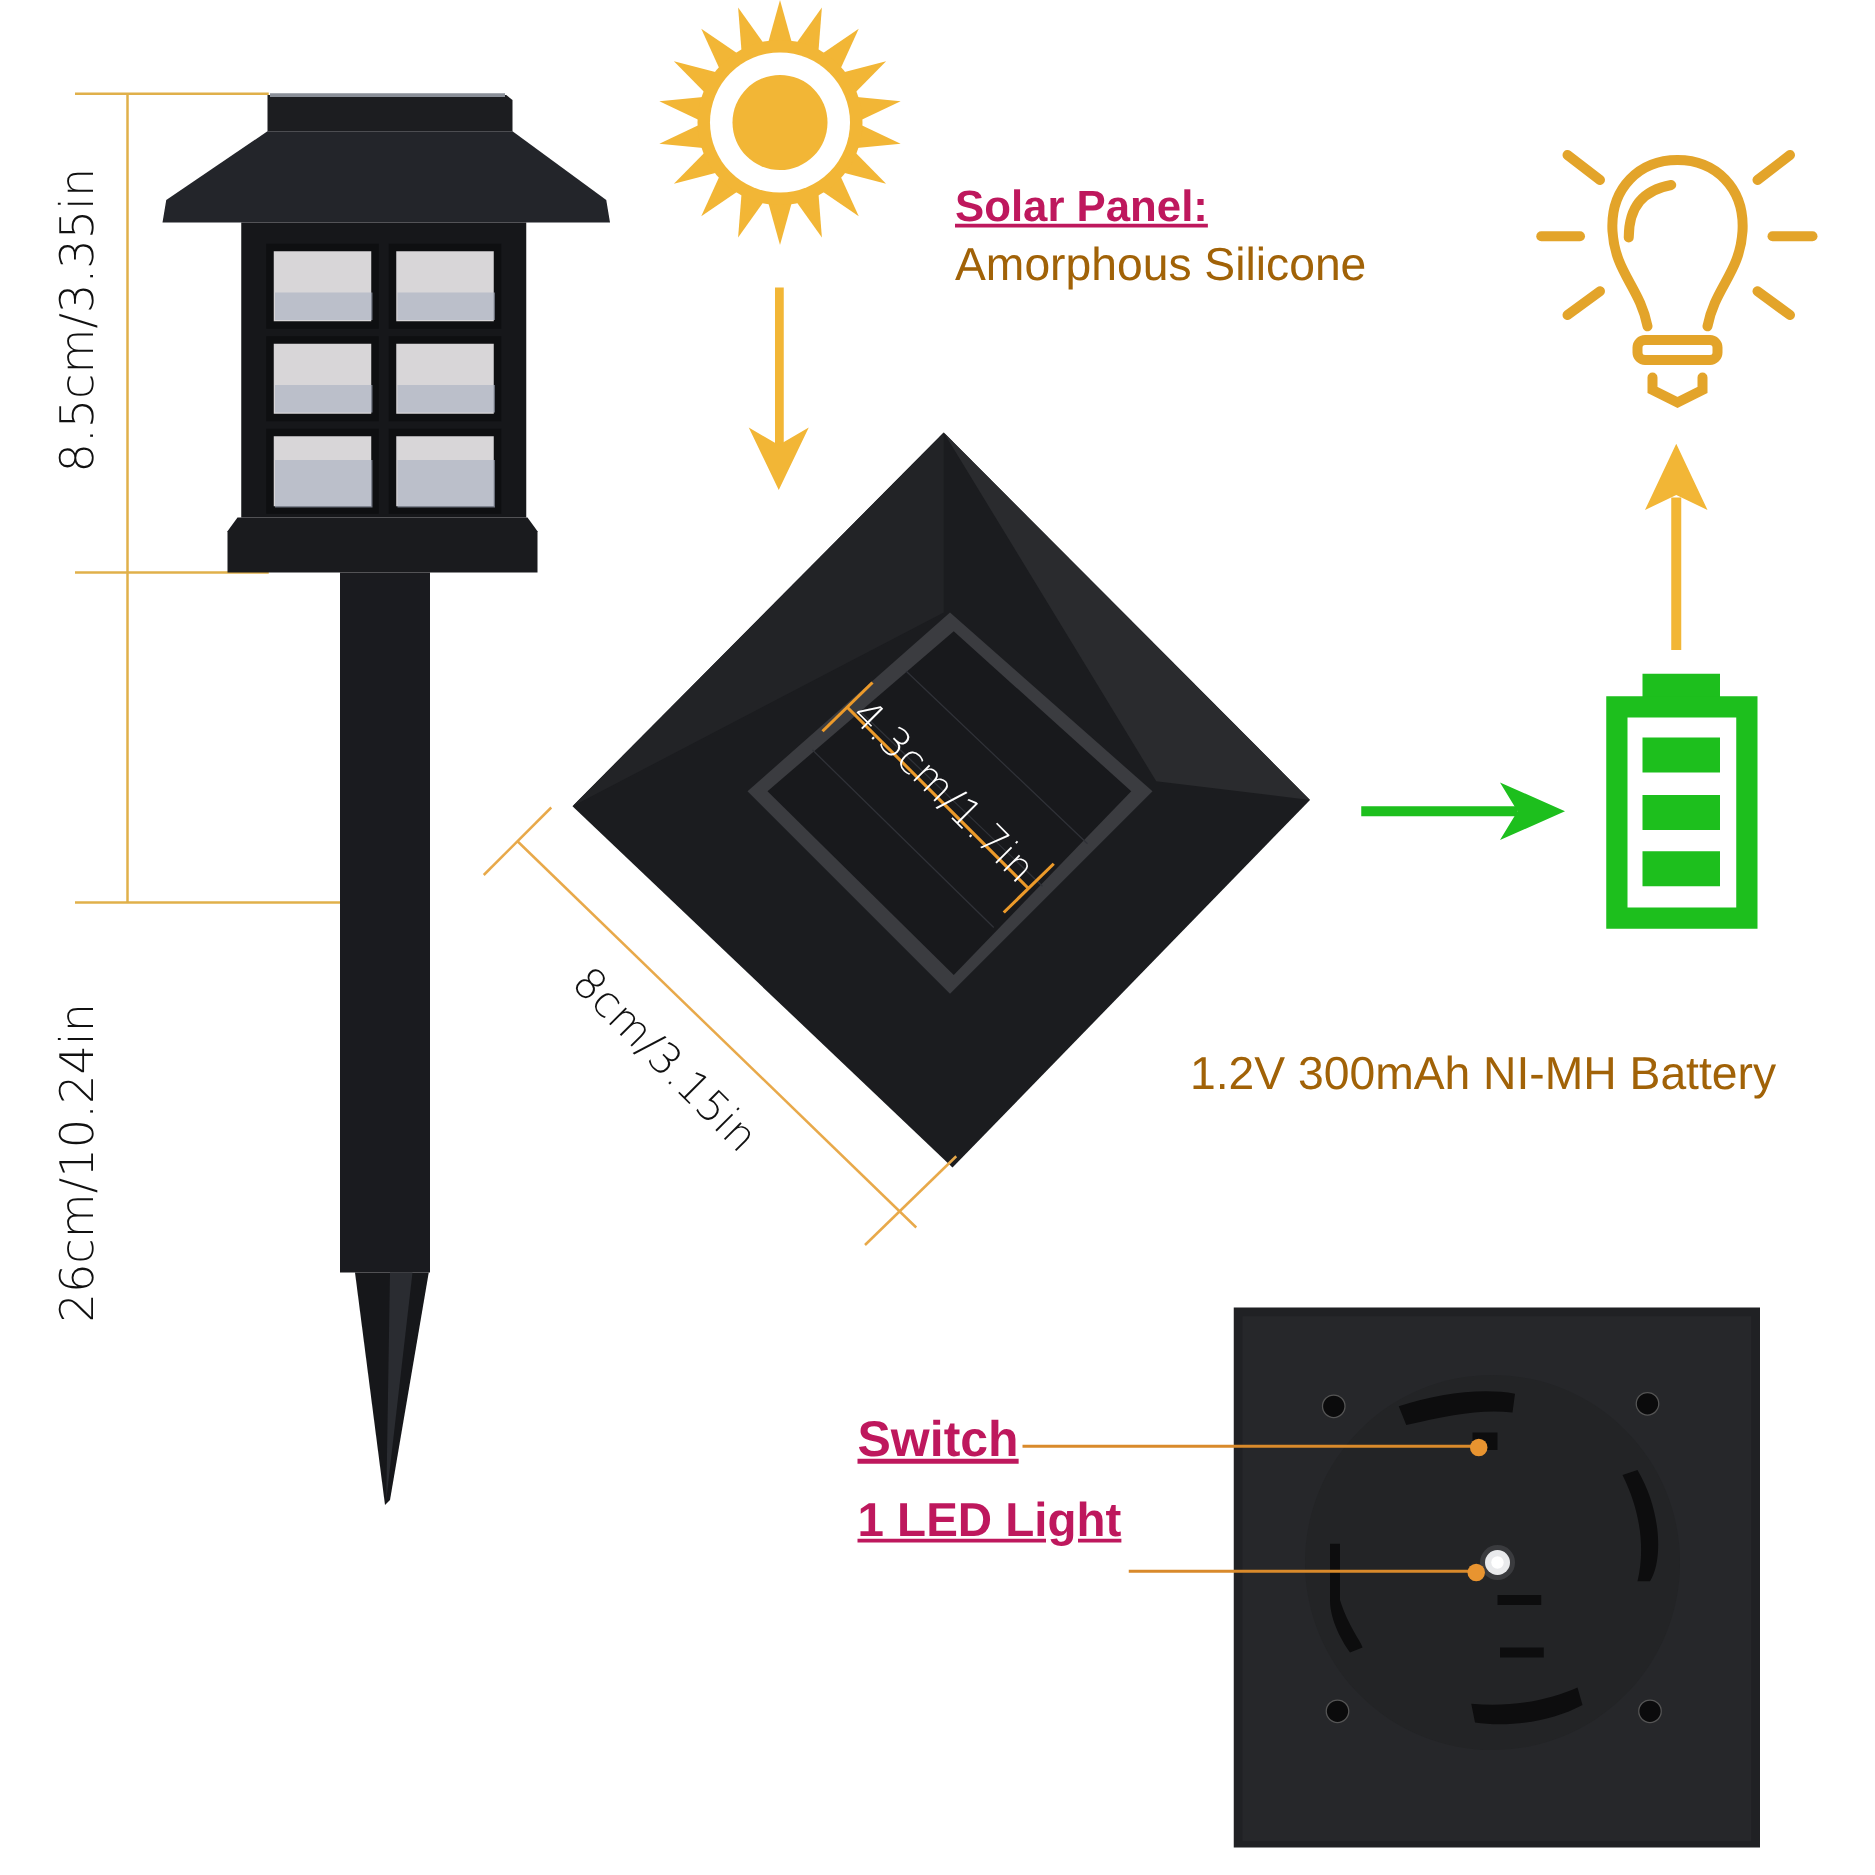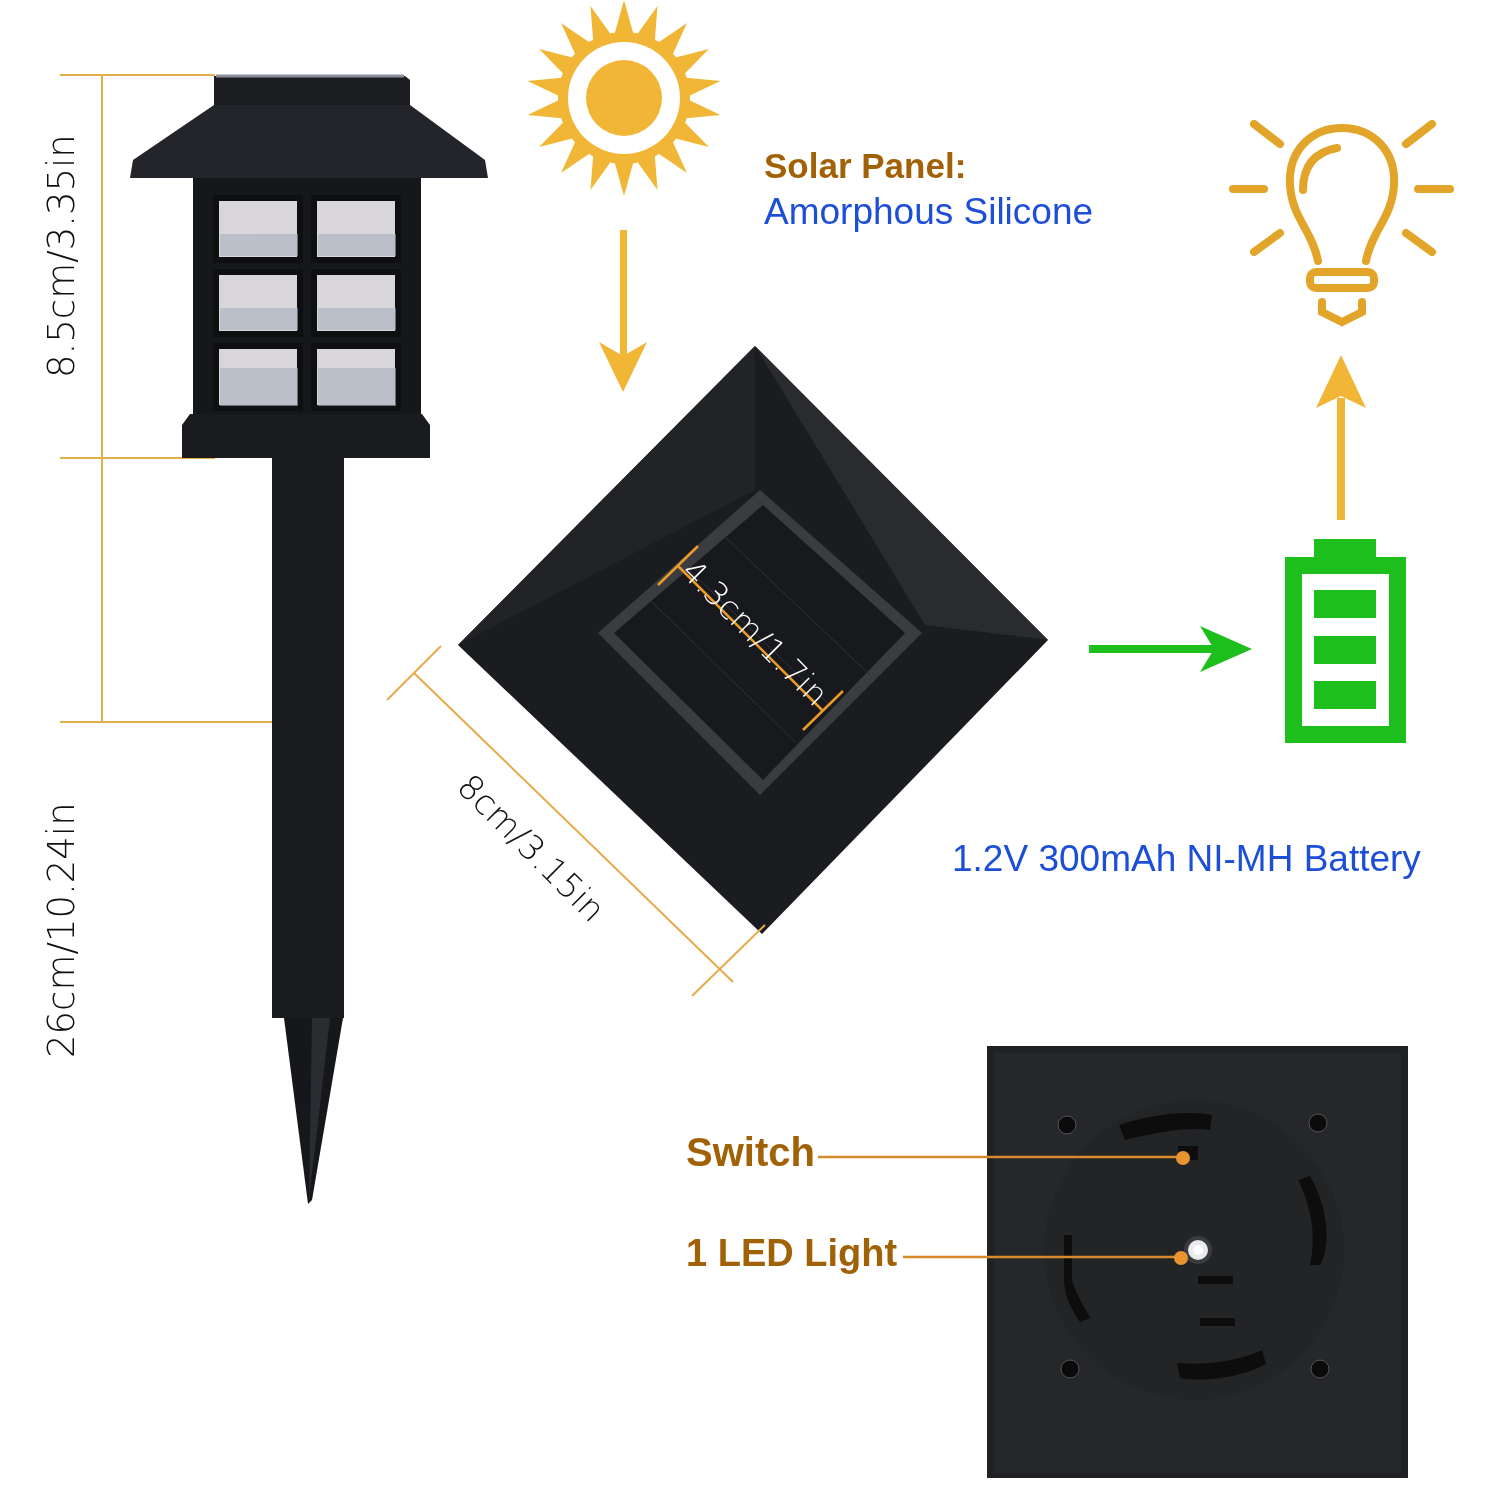--- a/index.html
+++ b/index.html
@@ -1,20 +1,20 @@
 <!DOCTYPE html>
 <html><head>
 <meta charset="utf-8">
 <style>
   html, body { margin:0; padding:0; background:#ffffff; }
   body { width:1500px; height:1500px; position:relative; overflow:hidden; font-family:"DejaVu Sans", sans-serif; }
   .abs { position:absolute; }
   svg.layer { position:absolute; left:0; top:0; }
-  .label-orange { color:#a16207; font-weight:bold; font-family:"Liberation Sans", sans-serif; }
-  .label-black { color:#1d4ed8; font-family:"Liberation Sans", sans-serif; }
+  .label-orange { color:#be185d; font-weight:bold; font-family:"Liberation Sans", sans-serif;text-decoration:underline; }
+  .label-black { color:#a16207; font-family:"Liberation Sans", sans-serif; }
   .dim-text { color:#111; font-family:"DejaVu Sans", sans-serif; font-weight:300; white-space:nowrap; }
   .rot-90 { transform-origin:left top; transform:rotate(-90deg); }
 </style>
 </head>
 <body>
 
 <svg class="layer" width="1500" height="1500" viewBox="0 0 1500 1500">
 
   <g stroke="#e0b04a" stroke-width="2" fill="none">
     <line x1="102" y1="75" x2="102" y2="722"></line>
@@ -184,13 +184,13 @@
 <div class="abs" style="left:764px; top:144px;">
   <div class="label-orange" style="font-size:35px; line-height:44px;">Solar Panel:</div>
   <div class="label-black" style="font-size:37px; line-height:48px;">Amorphous Silicone</div>
 </div>
 
 <div class="abs" style="left:952px; top:834px;">
   <div class="label-black" style="font-size:37px; line-height:50px;">1.2V 300mAh NI-MH Battery</div>
 </div>
 
 <div class="abs label-orange" style="left:686px; top:1130px; font-size:40px;">Switch</div>
-<div class="abs label-orange" style="left:686px; top:1232px; font-size:38px;">1 LED Light</div>
+<div class="abs label-orange" style="left:686px; top:1196px; font-size:38px;">1 LED Light</div>
 
 </body></html>

